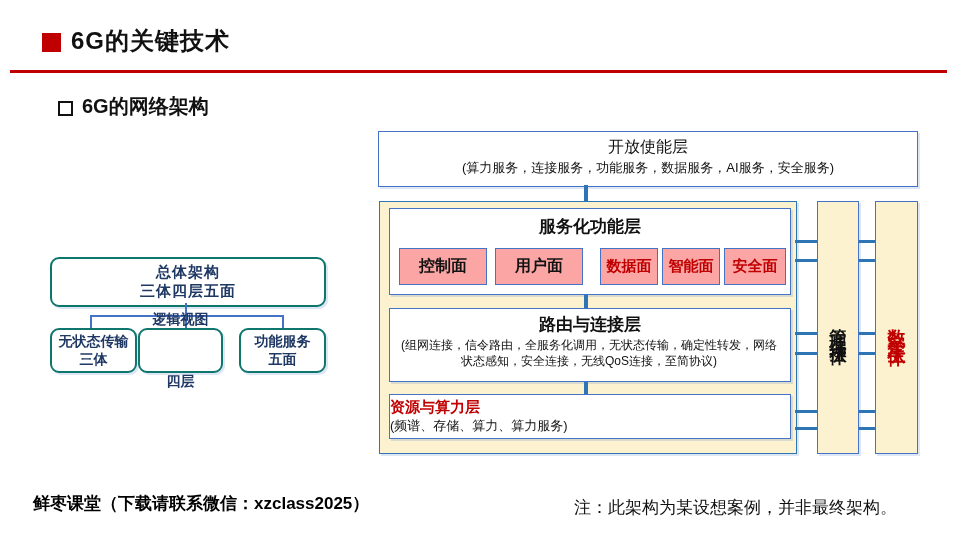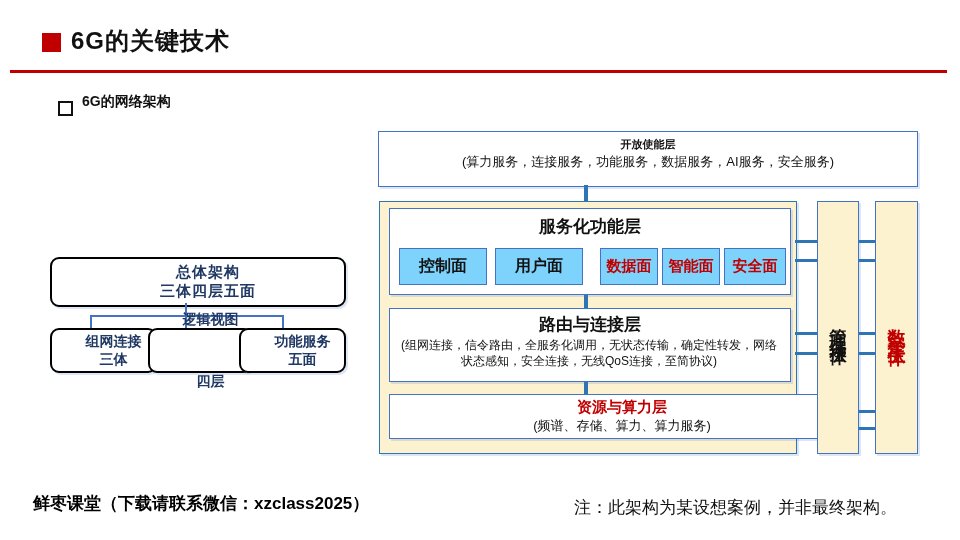--- a/index.html
+++ b/index.html
@@ -7,59 +7,59 @@
     position:relative;width:960px;height:540px;background:#ffffff;overflow:hidden;
     font-family:"Liberation Sans","DejaVu Sans",sans-serif;color:#111;
   }
   .abs{position:absolute;}
 
   
   .title-square{left:42px;top:33px;width:19px;height:19px;background:#C00000;}
   .page-title{left:71px;top:25px;font-size:24px;font-weight:700;letter-spacing:1px;white-space:nowrap;}
   .red-rule{left:10px;top:70px;width:937px;height:3px;background:#C00000;}
   .sub-square{left:58px;top:101px;width:11px;height:11px;border:2.5px solid #111;background:#fff;}
-  .section-title{left:82px;top:93px;font-size:14px;font-weight:700;white-space:nowrap;}
+  .section-title{left:82px;top:93px;font-size:20px;font-weight:700;white-space:nowrap;}
 
   
   .tree-box{
-    border:2px solid #000000;border-radius:9px;background:#fff;color:#1F3864;
+    border:2px solid #0f766e;border-radius:9px;background:#fff;color:#1F3864;
     font-weight:700;text-align:center;display:flex;flex-direction:column;
-    justify-content:center;line-height:1.25;box-shadow:2px 2px 0 rgba(68,114,196,0.18);padding-left:20px;
+    justify-content:center;line-height:1.25;box-shadow:2px 2px 0 rgba(68,114,196,0.18);
   }
   .tree-root{left:50px;top:257px;width:272px;height:46px;font-size:15px;letter-spacing:1px;}
   .tree-child{width:83px;height:41px;top:328px;font-size:14px;}
-  .tc1{left:50px;} .tc2{left:148px;width:81px;gap:44px;} .tc3{left:239px;}
+  .tc1{left:50px;} .tc2{left:138px;width:81px;gap:44px;} .tc3{left:239px;}
   .tree-line{background:#4472C4;}
   .tl-v0{left:185px;top:303px;width:2px;height:12px;}
   .tl-h {left:90px;top:315px;width:194px;height:2px;}
   .tl-v1{left:90px;top:315px;width:2px;height:13px;}
   .tl-v2{left:185px;top:315px;width:2px;height:13px;}
   .tl-v3{left:282px;top:315px;width:2px;height:13px;}
 
   
   .arch-box{background:#fff;border:1.5px solid #4472C4;box-shadow:2px 2px 0 rgba(68,114,196,0.18);}
   .open-layer{left:378px;top:131px;width:538px;height:54px;text-align:center;}
-  .layer-title{font-size:11px;font-weight:700;margin-top:5px;}
+  .layer-title{font-size:16px;font-weight:400;margin-top:5px;}
   .layer-desc{font-size:13px;margin-top:1px;}
   .container{left:379px;top:201px;width:416px;height:251px;background:#FDF2D0;border:1.5px solid #2E75B6;box-shadow:2px 2px 0 rgba(68,114,196,0.18);}
 
   .service-layer{left:389px;top:208px;width:400px;height:85px;text-align:center;z-index:2;}
   .service-title{font-size:17px;font-weight:700;margin-top:6px;}
-  .plane{border:1.5px solid #4472C4;background:#7dd3fc;display:flex;align-items:center;justify-content:center;
+  .plane{border:1.5px solid #4472C4;background:#fca5a5;display:flex;align-items:center;justify-content:center;
          font-weight:700;top:248px;height:35px;z-index:3;}
   .plane-black{font-size:16px;color:#111;}
   .plane-red{font-size:15px;color:#C00000;}
   .p1{left:399px;width:86px;} .p2{left:495px;width:86px;}
   .p3{left:600px;width:56px;} .p4{left:662px;width:56px;} .p5{left:724px;width:60px;}
 
   .routing-layer{left:389px;top:308px;width:400px;height:72px;text-align:center;z-index:2;}
   .routing-title{font-size:17px;font-weight:700;margin-top:4px;}
   .routing-desc{font-size:12px;line-height:1.35;margin:1px 8px 0 6px;}
 
-  .resource-layer{left:389px;top:394px;width:400px;height:43px;text-align:center;z-index:2;padding-left:32px;}
+  .resource-layer{left:389px;top:394px;width:400px;height:43px;text-align:left;z-index:2;}
   .resource-title{font-size:15px;font-weight:700;color:#C00000;margin-top:3px;}
   .resource-desc{font-size:13px;margin-top:0px;}
 
   .v-conn{width:4px;background:#2E75B6;left:584px;z-index:1;}
   .vc1{top:185px;height:17px;} .vc2{top:293px;height:15px;} .vc3{top:380px;height:14px;}
   .h-conn{left:795px;width:80px;height:3px;background:#2E75B6;z-index:1;}
   .hc1{top:240px;} .hc2{top:259px;} .hc3{top:332px;} .hc4{top:352px;} .hc5{top:410px;} .hc6{top:427px;}
 
   .pillar{top:201px;height:251px;background:#FDF2D0;border:1.5px solid #4472C4;z-index:2;
           display:flex;align-items:center;justify-content:center;box-shadow:2px 2px 0 rgba(68,114,196,0.18);}
@@ -87,21 +87,21 @@
   <div class="abs tree-box tree-root">
     <span>总体架构</span>
     <span>三体四层五面</span>
   </div>
   <div class="abs tree-line tl-v0"></div>
   <div class="abs tree-line tl-h"></div>
   <div class="abs tree-line tl-v1"></div>
   <div class="abs tree-line tl-v2"></div>
   <div class="abs tree-line tl-v3"></div>
   <div class="abs tree-box tree-child tc1">
-    <span>组网连接</span>
+    <span>无状态传输</span>
     <span>三体</span>
   </div>
   <div class="abs tree-box tree-child tc2">
     <span>逻辑视图</span>
     <span>四层</span>
   </div>
   <div class="abs tree-box tree-child tc3">
     <span>功能服务</span>
     <span>五面</span>
   </div>

